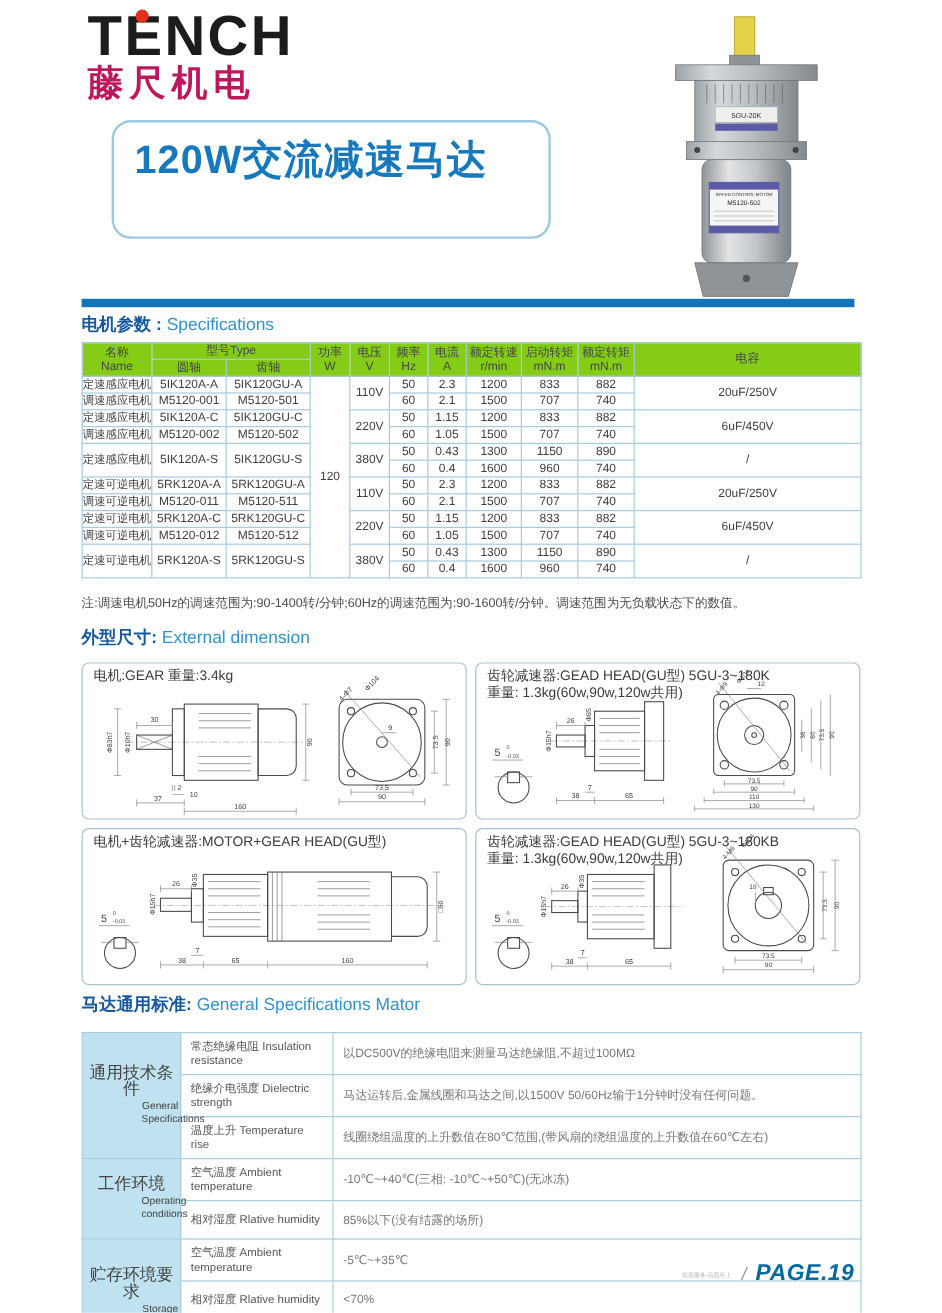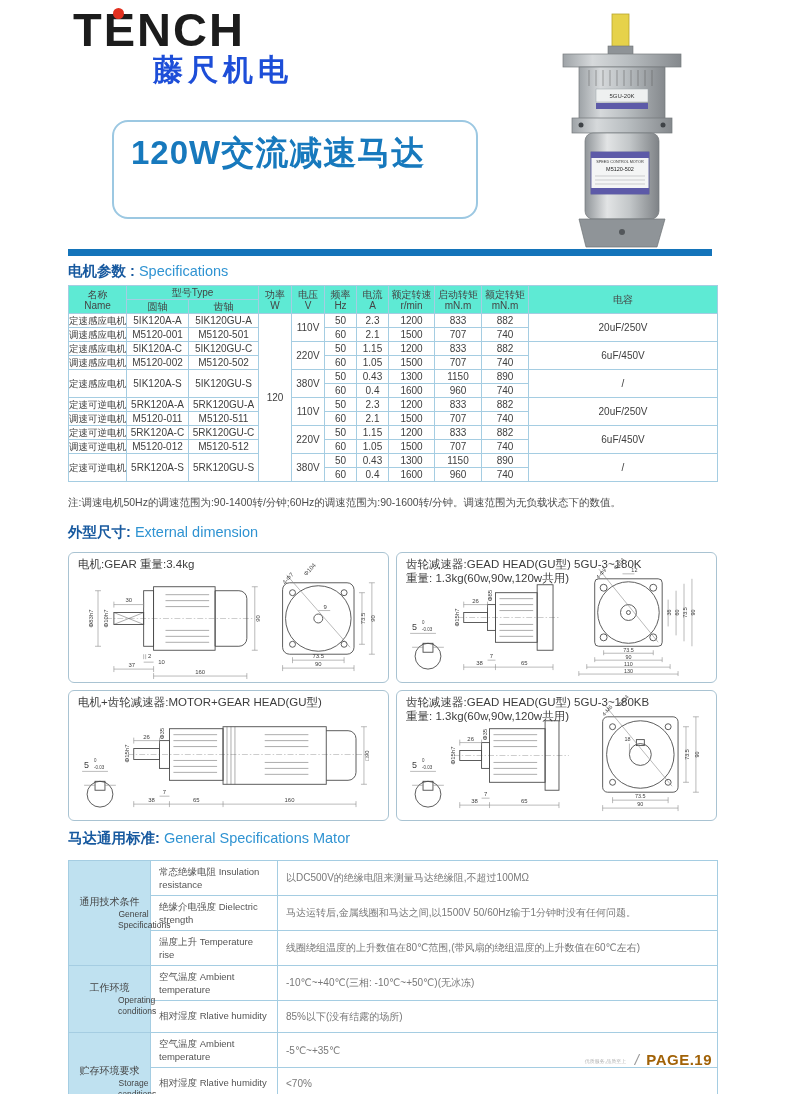--- a/index.html
+++ b/index.html
@@ -5,44 +5,44 @@
   html,body{margin:0;padding:0;}
   body{width:785px;height:1094px;background:#ffffff;position:relative;overflow:hidden;
        font-family:"Liberation Sans","DejaVu Sans",sans-serif;color:#333;}
   .abs{position:absolute;}
 
   
   .logo{left:73px;top:6px;}
   .logo-word{font-size:47px;font-weight:900;letter-spacing:2px;color:#1c1c1c;line-height:1;
              position:relative;display:inline-block;}
   .logo-dot{position:absolute;width:11px;height:11px;border-radius:50%;background:#e2301f;left:40px;top:2px;}
-  .logo-cn{font-size:30px;font-weight:800;letter-spacing:5px;color:#1d4ed8;margin-left:80px;line-height:1.15;}
-
-  
-  .hero{left:93px;top:120px;width:362px;height:95px;border:2px solid #9cc8e2;border-radius:16px;margin-left:19px;}
+  .logo-cn{font-size:30px;font-weight:800;letter-spacing:5px;color:#be185d;line-height:1.15;}
+
+  
+  .hero{left:93px;top:100px;width:362px;height:95px;border:2px solid #9cc8e2;border-radius:16px;}
   .hero-title{margin:9px 0 0 17px;font-size:33px;font-weight:800;color:#1779bd;letter-spacing:1px;white-space:nowrap;}
   .hero-sub{margin:3px 0 0 -22px;font-size:26px;color:#6b6b6b;white-space:nowrap;}
 
   
   .photo{left:538px;top:4px;width:168px;height:246px;z-index:3;}
 
   .bar{left:68px;top:249px;width:644px;height:7px;background:#1474ba;}
 
   
   .sec-head{font-size:14.5px;line-height:17px;white-space:nowrap;}
   .sec-head .cn{font-weight:bold;color:#17599f;}
   .sec-head .en{color:#2f93d2;}
   .h-spec{left:68px;top:263px;}
   .h-dim{left:68px;top:524px;}
   .h-gen{left:68px;top:830px;}
 
   
   .spec-table{left:68px;top:285px;width:649px;border-collapse:collapse;table-layout:fixed;}
   .spec-table th,.spec-table td{border:1px solid #a5cde2;text-align:center;padding:0;font-weight:normal;}
-  .spec-table thead th{background:#5eead4;color:#454545;font-size:10px;line-height:11px;padding:1px 0;}
+  .spec-table thead th{background:#84cc16;color:#454545;font-size:10px;line-height:11px;padding:1px 0;}
   .spec-table tbody td{font-size:10px;color:#3e3e3e;height:13px;line-height:12px;}
   .spec-table td.cjk{font-size:9.5px;}
   .note{left:68px;top:496px;width:660px;font-size:10.5px;color:#4d4d4d;}
 
   
   .panels{left:68px;top:552px;width:649px;display:grid;grid-template-columns:321px 321px;
           grid-template-rows:131px 131px;gap:7px;}
   .panel{border:1px solid #a9c3d2;border-radius:6px;position:relative;background:#fff;}
   .panel-title{position:absolute;left:9px;top:4px;font-size:11.5px;color:#3c3c3c;line-height:14px;z-index:2;white-space:nowrap;}
   .panel svg{position:absolute;left:0;top:0;width:100%;height:100%;}
@@ -50,31 +50,31 @@
   svg .f{stroke:#5a5a5a;fill:none;stroke-width:0.5;}
   svg .d{stroke:#8a8a8a;fill:none;stroke-width:0.6;}
   svg .c{stroke:#999;fill:none;stroke-width:0.5;stroke-dasharray:6 2 1.5 2;}
   svg text{font-family:"Liberation Sans",sans-serif;font-size:6.5px;fill:#3f3f3f;}
   svg text.t6{font-size:6px;} svg text.t55{font-size:5.5px;} svg text.t9{font-size:9px;} svg text.t45{font-size:4.5px;}
 
   
   .gen-table{left:68px;top:860px;width:649px;border-collapse:collapse;table-layout:fixed;}
   .gen-table th,.gen-table td{border:1px solid #a5cde2;}
   .gen-table th.group{background:#bfe1f0;font-weight:normal;color:#444;text-align:center;}
-  .gen-table th.group .cn{font-size:10px;line-height:14px;}
+  .gen-table th.group .cn{font-size:14px;line-height:14px;font-family:Liberation Mono, monospace;}
   .gen-table th.group .en{font-size:8.5px;line-height:11px;margin-left:48px;}
   .gen-table td{height:21px;}
   .gen-table td.item{text-align:left;padding:5px 8px;color:#555;font-size:9.5px;}
   .gen-table td.value{text-align:left;padding:2px 8px;color:#787878;font-size:10px;}
 
   
   .footer{left:0;top:1051px;width:712px;text-align:right;white-space:nowrap;}
   .footer .tagline{font-size:5px;color:#b3b3b3;margin-right:4px;vertical-align:middle;}
   .footer .slash{color:#9a9a9a;font-size:15px;font-style:italic;margin-right:3px;}
-  .footer .page{color:#a16207;font-size:15px;font-weight:900;letter-spacing:0.5px;}
+  .footer .page{color:#0369a1;font-size:19px;font-weight:900;font-style:italic;letter-spacing:0.5px;}
 </style>
 </head>
 <body>
 
 <div class="abs logo">
   <div class="logo-word">
     <span>TENCH</span>
     <span class="logo-dot"></span>
   </div>
   <div class="logo-cn">藤尺机电</div>

